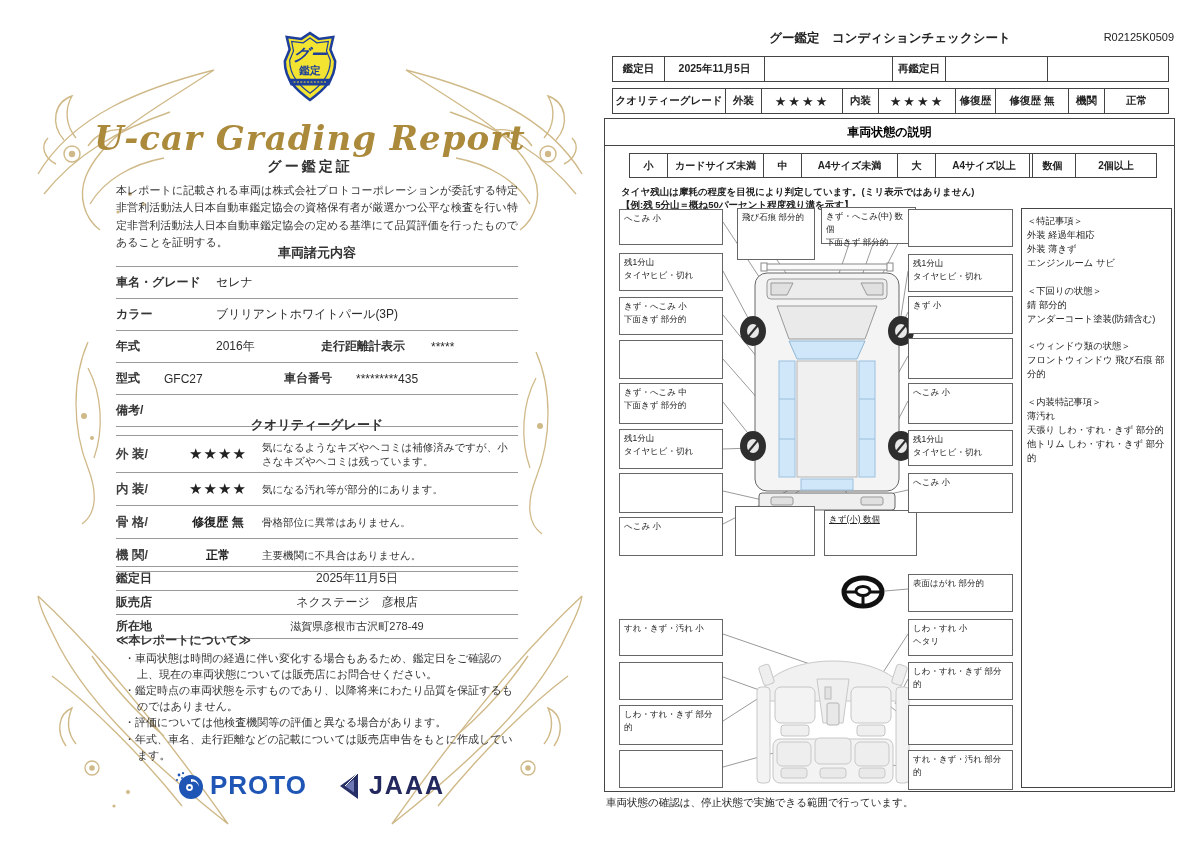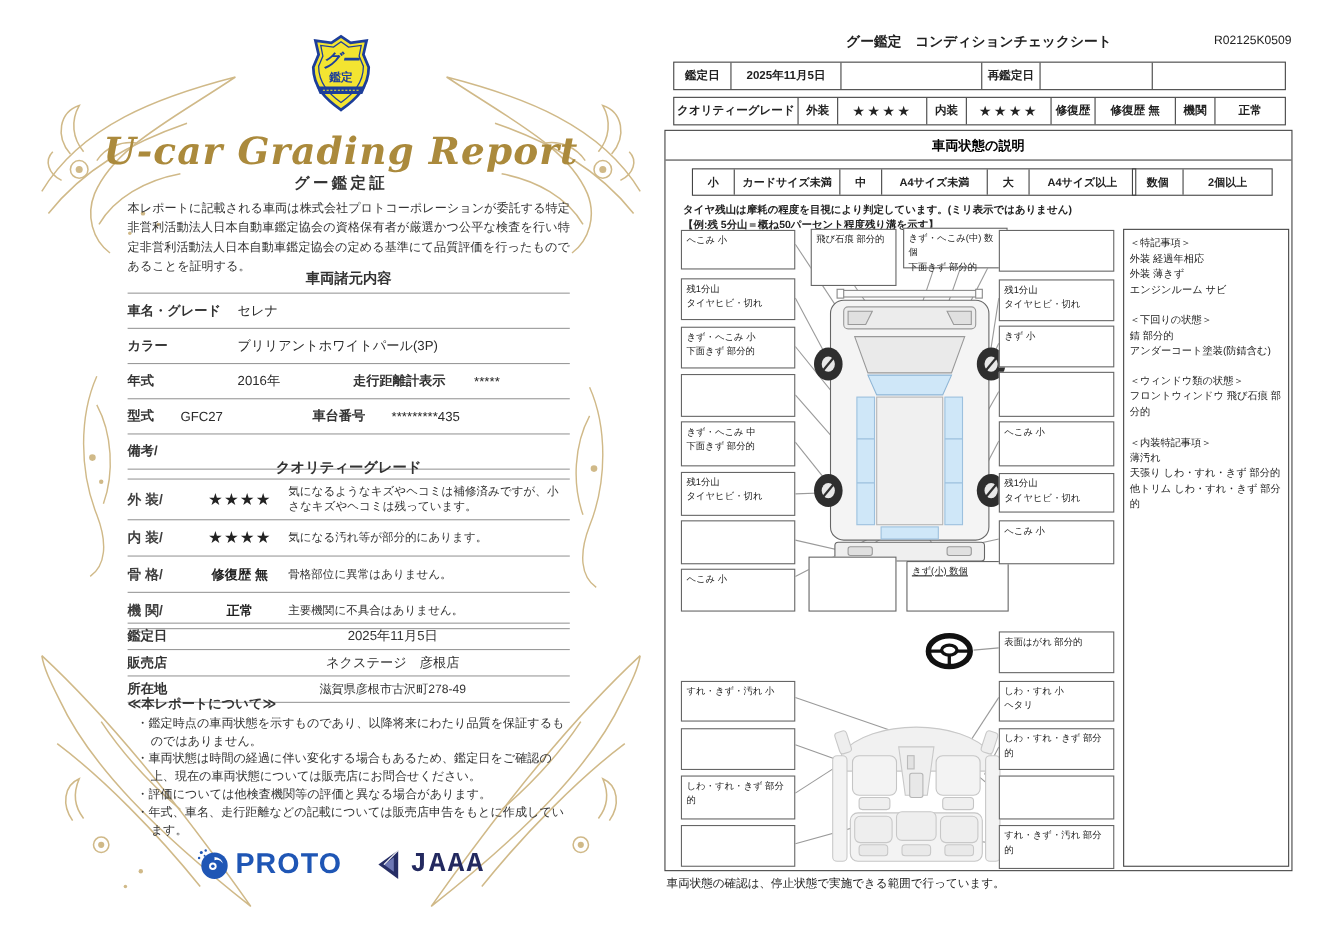--- a/index.html
+++ b/index.html
@@ -43,21 +43,21 @@
   .about{position:absolute;top:614px;left:76px;width:404px;color:#333;}
   .about-title{font-size:12px;font-weight:600;margin-bottom:2px;}
   .about ul{margin:0;padding:0 0 0 8px;list-style:none;}
   .about li{font-size:11px;line-height:1.42;padding-left:13px;text-indent:-13px;margin-bottom:1px;}
   .about li::before{content:"・";}
   .logos{position:absolute;top:752px;left:0;width:100%;display:flex;justify-content:center;
     align-items:center;gap:30px;}
   .proto-logo{display:flex;align-items:center;gap:5px;color:#1f56b5;font-weight:800;
     font-size:26px;letter-spacing:1px;font-family:"Liberation Sans",sans-serif;}
   .jaaa-logo{display:flex;gap:6px;color:#23295f;font-weight:800;
-    font-size:25px;letter-spacing:2px;font-family:Liberation Mono, monospace;}
+    font-size:25px;letter-spacing:2px;}
   
   .right-page{position:absolute;left:604px;top:30px;width:572px;height:800px;}
   .rp-title{position:absolute;top:0;left:0;width:100%;text-align:center;font-size:12.5px;
     font-weight:700;color:#222;}
   .rp-code{position:absolute;top:1px;right:2px;font-size:11px;color:#222;}
   .tbl{position:absolute;left:8px;width:557px;display:flex;border:1px solid #444;
     box-sizing:border-box;background:#fff;}
   .tbl .cell{display:flex;align-items:center;justify-content:center;font-size:10.5px;
     font-weight:600;color:#222;border-right:1px solid #444;box-sizing:border-box;height:24px;}
   .tbl .cell:last-child{border-right:none;}
@@ -228,22 +228,22 @@
     </div>
     <div class="meta-row">
       <span class="meta-label">所在地</span>
       <span class="meta-value small">滋賀県彦根市古沢町278-49</span>
     </div>
   </div>
 
   <div class="about">
     <div class="about-title">≪本レポートについて≫</div>
     <ul>
+      <li>車両状態は時間の経過に伴い変化する場合もあるため、鑑定日をご確認の上、現在の車両状態については販売店にお問合せください。</li>
       <li>鑑定時点の車両状態を示すものであり、以降将来にわたり品質を保証するものではありません。</li>
-      <li>車両状態は時間の経過に伴い変化する場合もあるため、鑑定日をご確認の上、現在の車両状態については販売店にお問合せください。</li>
       <li>評価については他検査機関等の評価と異なる場合があります。</li>
       <li>年式、車名、走行距離などの記載については販売店申告をもとに作成しています。</li>
     </ul>
   </div>
 
   <div class="logos">
     <div class="proto-logo">
       <svg width="30" height="30" viewBox="0 0 30 30">
         <circle cx="16" cy="16" r="12" fill="#1f56b5"></circle>
         <path d="M16,8 a8,8 0 0 1 8,8 a6,6 0 0 0 -8,-5 Z" fill="#ffffff"></path>

